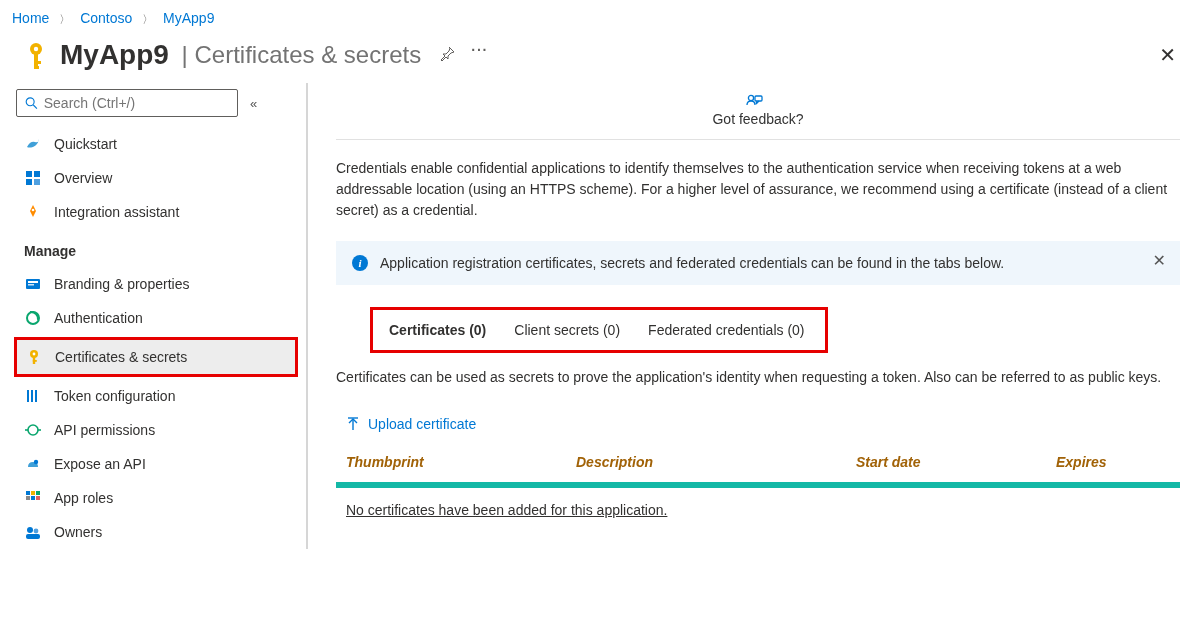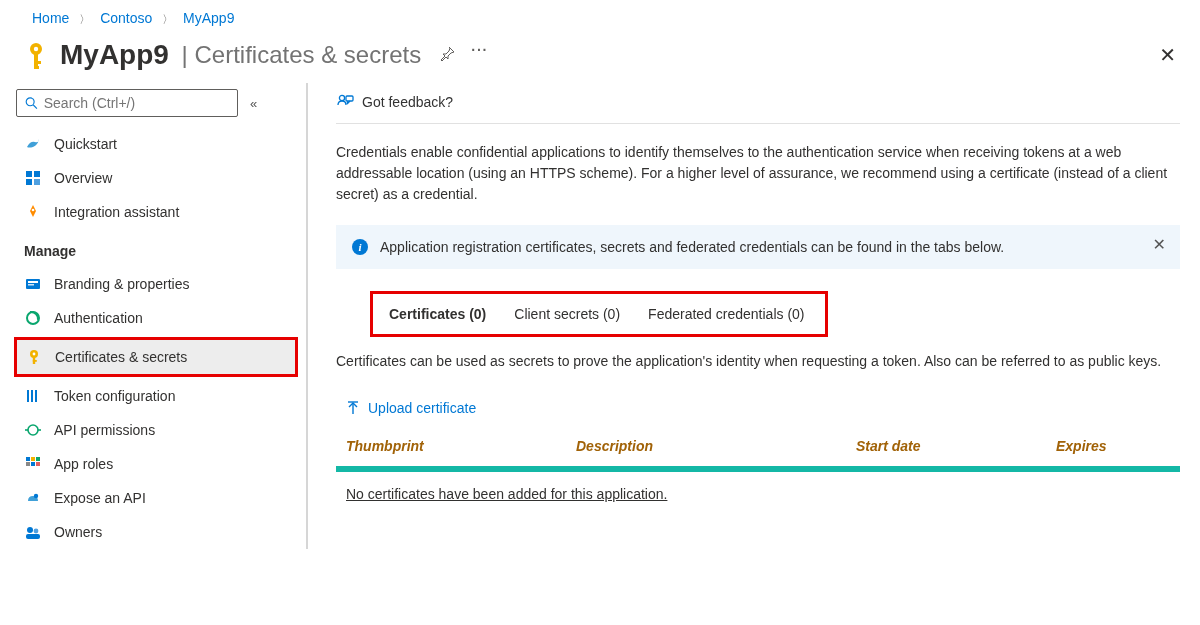--- a/index.html
+++ b/index.html
@@ -1,19 +1,19 @@
 <!DOCTYPE html>
 <html><head>
 <meta charset="utf-8">
 <style>
   * { box-sizing: border-box; margin: 0; padding: 0; }
   body { font-family: "Segoe UI", Arial, sans-serif; font-size: 14px; color: #323130; background: #fff; width: 1200px; }
   
   
-  .breadcrumb { padding: 10px 28px 6px; font-size: 14px; }
+  .breadcrumb { padding: 10px 8px 6px; font-size: 14px; }
   .breadcrumb a { color: #0078d4; text-decoration: none; margin: 0 4px; cursor: pointer; }
   .breadcrumb .sep { color: #605e5c; margin: 0 2px; font-size: 11px; }
   
   
   .header { display: flex; align-items: center; padding: 6px 20px 12px; }
   .header-icon { width: 24px; height: 28px; margin-right: 12px; margin-left: 4px; }
   .header-title { font-size: 28px; font-weight: 600; }
   .header-sub { font-size: 24px; color: #737373; font-weight: 400; margin-left: 6px; text-align: right; }
   .pin-icon { margin-left: 18px; color: #605e5c; cursor: pointer; }
   .more-icon { margin-left: 16px; color: #605e5c; cursor: pointer; letter-spacing: 1px; font-weight: bold; position: relative; top: -5px; }
@@ -32,21 +32,21 @@
   .collapse-icon { margin-left: 12px; color: #555; cursor: pointer; font-size: 13px; }
   
   
   .nav-item { display: flex; align-items: center; padding: 8px 8px; cursor: pointer; border-radius: 0; }
   .nav-item .nav-icon { width: 18px; height: 18px; margin-right: 12px; flex-shrink: 0; display: flex; align-items: center; justify-content: center; }
   .nav-item.active { background: #ededed; }
   .section-head { font-weight: 600; padding: 14px 8px 8px; }
   .highlight-box { border: 3px solid #e60000; margin: 2px 6px 2px -2px; }
   
   
-  .feedback-row { display: flex; align-items: center; padding: 10px 0 12px; border-bottom: 1px solid #e1e1e1; margin-bottom: 18px; }
+  .feedback-row { display: flex; align-items: center; padding: 10px 0 12px; border-bottom: 1px solid #e1e1e1; margin-bottom: 18px; flex-direction: column; }
   .feedback-row svg { margin-right: 8px; }
   .feedback-row span { color: #333; }
   
   .desc { line-height: 1.5; color: #323130; margin-bottom: 20px; }
   
   
   .info-bar { background: #eff6fc; display: flex; align-items: center; padding: 14px 16px; margin-bottom: 22px; position: relative; }
   .info-bar .info-icon { width: 16px; height: 16px; background: #0078d4; border-radius: 50%; color: #fff; font-size: 11px; font-weight: bold; display: flex; align-items: center; justify-content: center; margin-right: 12px; flex-shrink:0; font-style: italic; font-family: Georgia, serif; }
   .info-bar .dismiss { position: absolute; right: 14px; top: 10px; color: #555; cursor: pointer; font-size: 16px; }
   
@@ -194,39 +194,39 @@
           <svg width="16" height="16">
             <circle cx="8" cy="8" r="5" fill="none" stroke="#0aa66e" stroke-width="1.6"></circle>
             <line x1="3" y1="8" x2="0" y2="8" stroke="#0aa66e" stroke-width="1.6"></line>
             <line x1="13" y1="8" x2="16" y2="8" stroke="#0aa66e" stroke-width="1.6"></line>
           </svg>
         </span>
       <span>API permissions</span>
     </div>
     <div class="nav-item">
       <span class="nav-icon">
+          <svg width="16" height="14">
+            <path d="M3 10 Q3 5 8 5 Q13 5 13 10 Z" fill="#40a0d8"></path>
+            <circle cx="11" cy="5" r="2.2" fill="#0078d4"></circle>
+          </svg>
+        </span>
+      <span>Expose an API</span>
+    </div>
+    <div class="nav-item">
+      <span class="nav-icon">
           <svg width="16" height="16">
             <rect x="1" y="1" width="4" height="4" fill="#0078d4"></rect>
             <rect x="6" y="1" width="4" height="4" fill="#f2b200"></rect>
             <rect x="11" y="1" width="4" height="4" fill="#0aa66e"></rect>
             <rect x="1" y="6" width="4" height="4" fill="#888"></rect>
             <rect x="6" y="6" width="4" height="4" fill="#0078d4"></rect>
             <rect x="11" y="6" width="4" height="4" fill="#e06060"></rect>
           </svg>
         </span>
       <span>App roles</span>
-    </div>
-    <div class="nav-item">
-      <span class="nav-icon">
-          <svg width="16" height="14">
-            <path d="M3 10 Q3 5 8 5 Q13 5 13 10 Z" fill="#40a0d8"></path>
-            <circle cx="11" cy="5" r="2.2" fill="#0078d4"></circle>
-          </svg>
-        </span>
-      <span>Expose an API</span>
     </div>
     <div class="nav-item">
       <span class="nav-icon">
           <svg width="16" height="14">
             <circle cx="5" cy="5" r="3" fill="#0078d4"></circle>
             <circle cx="11" cy="6" r="2.4" fill="#50a0e0"></circle>
             <rect x="1" y="9" width="14" height="5" rx="2" fill="#0078d4"></rect>
           </svg>
         </span>
       <span>Owners</span>

